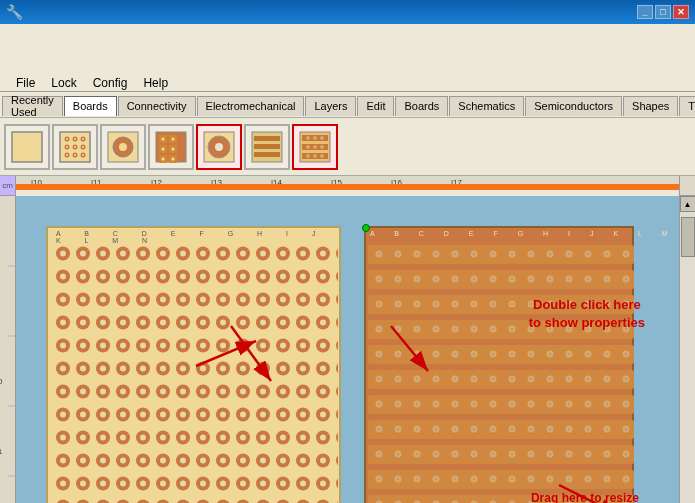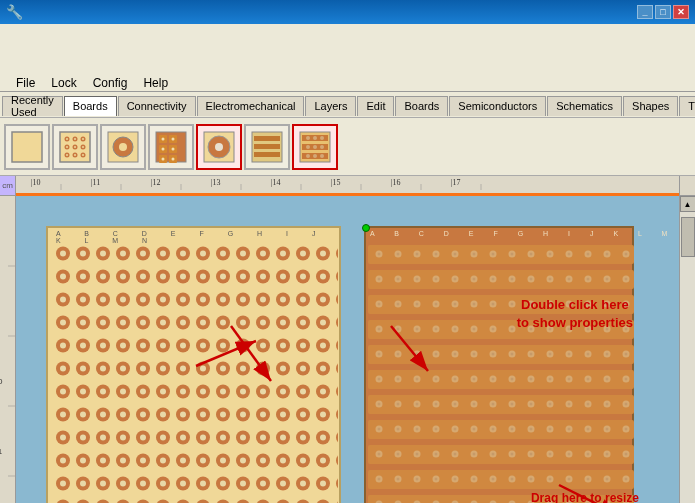--- a/index.html
+++ b/index.html
@@ -101,26 +101,25 @@
       border-right: 1px solid #999;
       border-bottom: 1px solid #999;
       font-size: 8px;
       display: flex;
       align-items: center;
       justify-content: center;
       color: #555;
     }
     #ruler-top {
       flex: 1;
-      height: 20px;
+      height: 14px;
       background: #ddd8c8;
-      border-bottom: 3px solid #f97316;
+      border-bottom: 6px solid #f97316;
       position: relative;
       overflow: hidden;
-      font-family: Liberation Serif, serif;
     }
     #ruler-left {
       width: 16px;
       background: #ddd8c8;
       border-right: 1px solid #999;
       position: relative;
       overflow: hidden;
     }
 
     #canvas {
@@ -216,22 +215,22 @@
 </div>
 
 <div id="tabbar">
   <div class="tab">Recently Used</div>
   <div class="tab active">Boards</div>
   <div class="tab">Connectivity</div>
   <div class="tab">Electromechanical</div>
   <div class="tab">Layers</div>
   <div class="tab">Edit</div>
   <div class="tab">Boards</div>
+  <div class="tab">Schematics</div>
   <div class="tab">Semiconductors</div>
-  <div class="tab">Schematics</div>
   <div class="tab">Shapes</div>
   <div class="tab">Tubes</div>
 </div>
 
 <div id="toolbar">
 
   <div class="tool-btn">
     <svg width="36" height="36" viewBox="0 0 36 36">
       <rect x="3" y="3" width="30" height="30" fill="#f0d898" stroke="#888" stroke-width="1.5"></rect>
     </svg>
@@ -459,21 +458,21 @@
             </pattern>
           </defs>
           <rect width="266" height="300" fill="url(#strip-pat)"></rect>
         </svg>
 
         <div style="position:absolute;top:-4px;left:-4px;width:8px;height:8px;background:#00cc00;border:1px solid #006600;border-radius:50%;"></div>
 
         <div style="position:absolute;bottom:-4px;right:-4px;width:8px;height:8px;background:#00cc00;border:1px solid #006600;border-radius:50%;"></div>
       </div>
 
-      <div class="annotation" style="top:100px;right:46px;line-height:1.4;">
+      <div class="annotation" style="top:100px;right:34px;line-height:1.4;">
         Double click here<br>to show properties
       </div>
 
       <svg class="arrow-overlay">
 
         <defs>
           <marker id="arrowhead" markerWidth="8" markerHeight="6" refX="8" refY="3" orient="auto">
             <polygon points="0 0, 8 3, 0 6" fill="#cc0000"></polygon>
           </marker>
           <marker id="arrowhead2" markerWidth="8" markerHeight="6" refX="8" refY="3" orient="auto">

